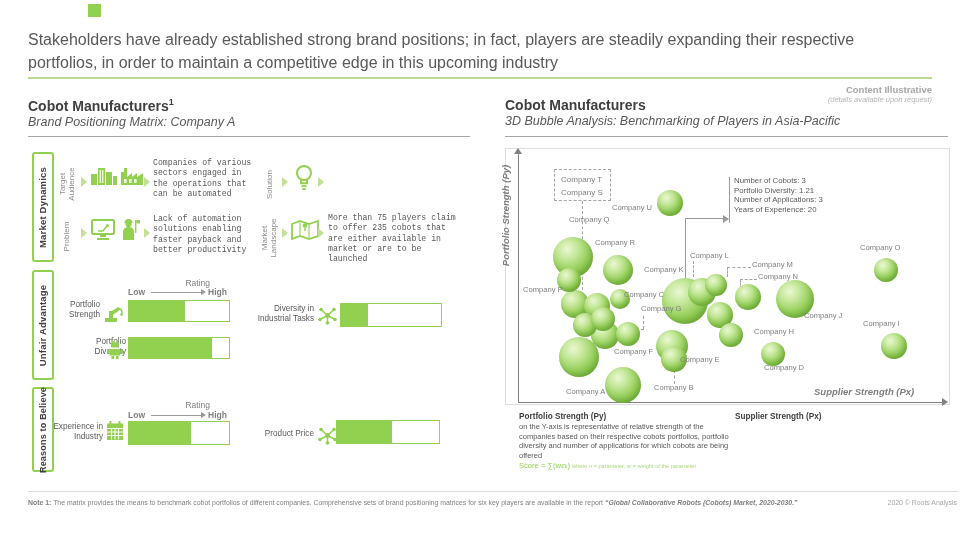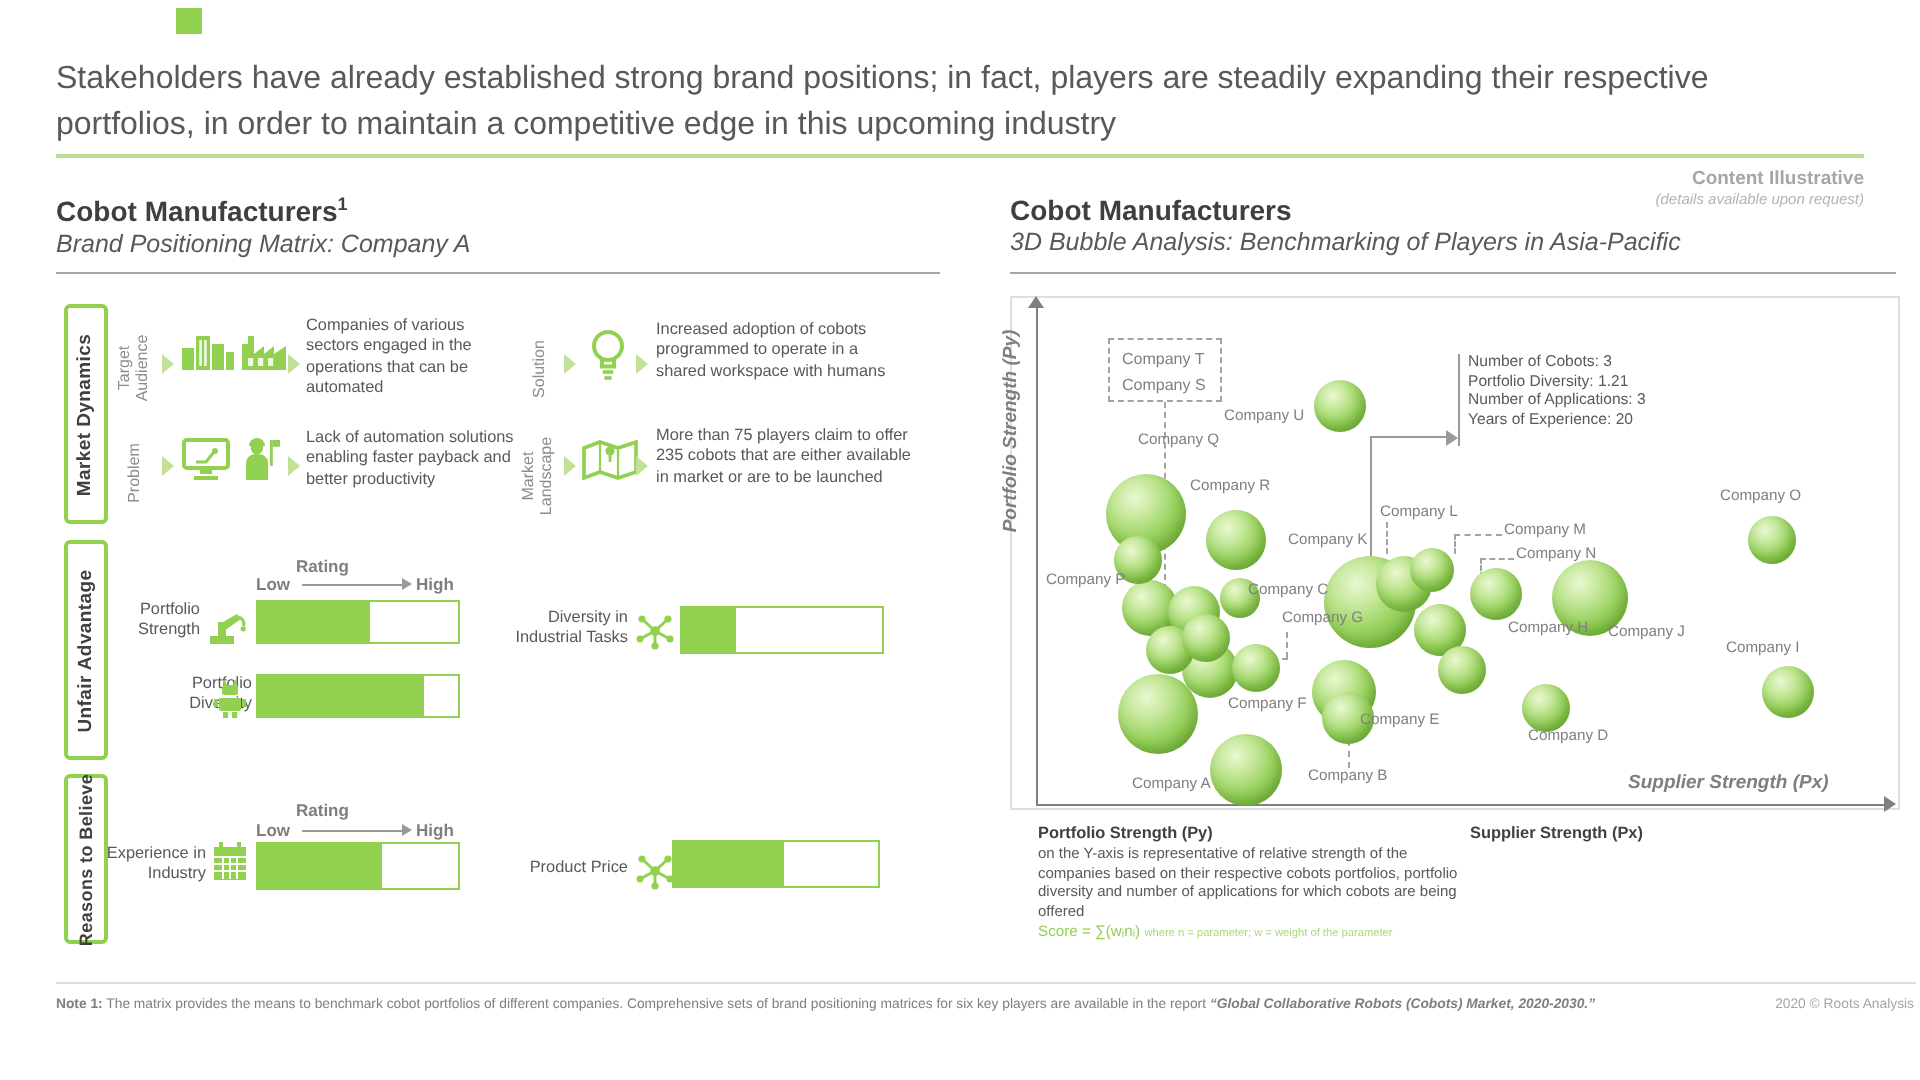--- a/index.html
+++ b/index.html
@@ -23,26 +23,26 @@
   
   .sec-box{width:18px;border:2px solid #92d050;border-radius:3px;background:#fff;
            display:flex;align-items:center;justify-content:center;}
   .sec-box span{transform:rotate(-90deg);white-space:nowrap;font-size:9.5px;font-weight:bold;
                 color:#404040;letter-spacing:.2px;}
 
   .vwrap{display:flex;align-items:center;justify-content:center;}
   .vwrap span{transform:rotate(-90deg);font-size:8px;color:#8c8c8c;text-align:center;line-height:9px;}
 
   .chev{width:0;height:0;border-left:6px solid #c2e197;border-top:5px solid transparent;border-bottom:5px solid transparent;}
-  .mdtext{font-size:8.2px;line-height:10.3px;color:#595959;}
+  .mdtext{font-size:8.2px;line-height:10.3px;color:#595959;font-family:Liberation Mono, monospace;}
 
   .rlab{font-size:8.2px;line-height:10px;color:#595959;text-align:right;}
   .rbar{height:20px;border:1px solid #92d050;background:#fff;}
   .rbar .fill{height:100%;background:#92d050;}
-  .rating-t{font-size:8.5px;font-weight:bold;color:#7f7f7f;text-align:left;}
+  .rating-t{font-size:8.5px;font-weight:normal;color:#7f7f7f;text-align:right;}
   .lowhigh{font-size:8.5px;font-weight:bold;color:#7f7f7f;}
   .aline{height:1px;background:#999;}
   .ahead{width:0;height:0;border-left:5px solid #999;border-top:3px solid transparent;border-bottom:3px solid transparent;}
 
   
   .chart{left:505px;top:148px;width:443px;height:255px;border:1px solid #dedede;overflow:visible;}
   .yaxis{left:12px;top:4px;width:1px;height:250px;background:#808080;}
   .yarrow{left:8px;top:-1px;width:0;height:0;border-bottom:6px solid #808080;border-left:4.5px solid transparent;border-right:4.5px solid transparent;}
   .xaxis{left:12px;top:253px;width:426px;height:1px;background:#808080;}
   .xarrow{left:436px;top:249px;width:0;height:0;border-left:6px solid #808080;border-top:4.5px solid transparent;border-bottom:4.5px solid transparent;}
@@ -147,21 +147,20 @@
     <span>Solution</span>
   </div>
   <div class="abs chev" style="left:282px;top:177px;"></div>
   <svg class="abs icon" style="left:294px;top:163px;" width="20" height="29" viewBox="0 0 20 29">
     <circle cx="10" cy="10" r="7" fill="none" stroke="#92d050" stroke-width="2"></circle>
     <path d="M7,16.2 v4 h6 v-4" fill="none" stroke="#92d050" stroke-width="2"></path>
     <line x1="7.4" y1="23" x2="12.6" y2="23" stroke="#92d050" stroke-width="1.8"></line>
     <line x1="8.2" y1="26" x2="11.8" y2="26" stroke="#92d050" stroke-width="1.8"></line>
   </svg>
   <div class="abs chev" style="left:318px;top:177px;"></div>
-  <div class="abs mdtext" style="left:328px;top:160px;width:124px;">Increased adoption of cobots programmed to operate in a shared workspace with humans</div>
 
   <div class="abs vwrap" style="left:256px;top:212px;width:26px;height:52px;">
     <span style="width:52px;">Market Landscape</span>
   </div>
   <div class="abs chev" style="left:282px;top:228px;"></div>
   <svg class="abs icon" style="left:291px;top:219px;" width="28" height="21" viewBox="0 0 28 21">
     <path d="M1,5 L9,2 L18,5 L27,2 V17 L18,20 L9,17 L1,20 Z" fill="none" stroke="#92d050" stroke-width="1.8"></path>
     <line x1="9" y1="2" x2="9" y2="17" stroke="#92d050" stroke-width="1.1"></line>
     <line x1="18" y1="5" x2="18" y2="20" stroke="#92d050" stroke-width="1.1"></line>
     <circle cx="14" cy="6.5" r="2.3" fill="#92d050"></circle>
@@ -346,21 +345,21 @@
         <div class="blabel" style="left: 106px; top: 54px;">Company U</div>
         <div class="blabel" style="left: 17px; top: 136px;">Company P</div>
         <div class="blabel" style="left: 118px; top: 141px;">Company C</div>
         <div class="blabel" style="left: 138px; top: 116px;">Company K</div>
         <div class="blabel" style="left: 184px; top: 102px;">Company L</div>
         <div class="blabel" style="left: 246px; top: 111px;">Company M</div>
         <div class="blabel" style="left: 252px; top: 123px;">Company N</div>
         <div class="blabel" style="left: 354px; top: 94px;">Company O</div>
         <div class="blabel" style="left: 298px; top: 162px;">Company J</div>
         <div class="blabel" style="left: 357px; top: 170px;">Company I</div>
-        <div class="blabel" style="left: 248px; top: 160px;">Company H</div>
+        <div class="blabel" style="left: 248px; top: 178px;">Company H</div>
         <div class="blabel" style="left: 258px; top: 214px;">Company D</div>
         <div class="blabel" style="left: 174px; top: 206px;">Company E</div>
         <div class="blabel" style="left: 135px; top: 155px;">Company G</div>
         <div class="blabel" style="left: 108px; top: 198px;">Company F</div>
         <div class="blabel" style="left: 60px; top: 238px;">Company A</div>
         <div class="blabel" style="left: 148px; top: 234px;">Company B</div>
       </div>
   </div>
 
   <div class="abs" style="left:519px;top:412px;width:220px;">

